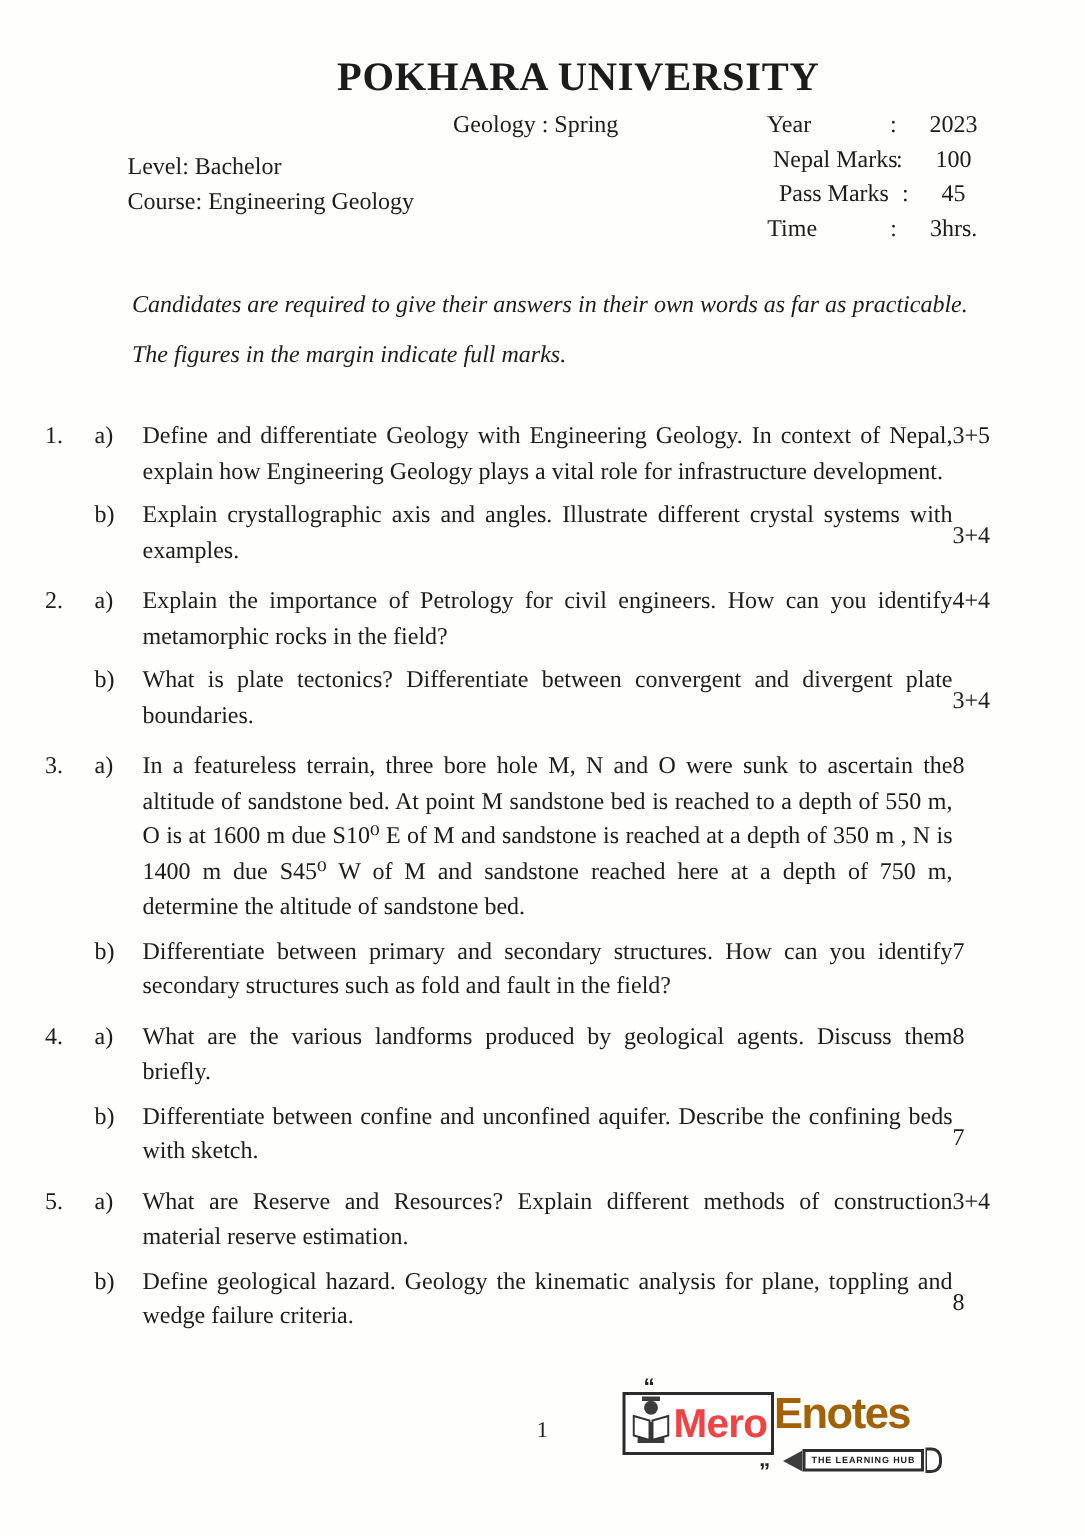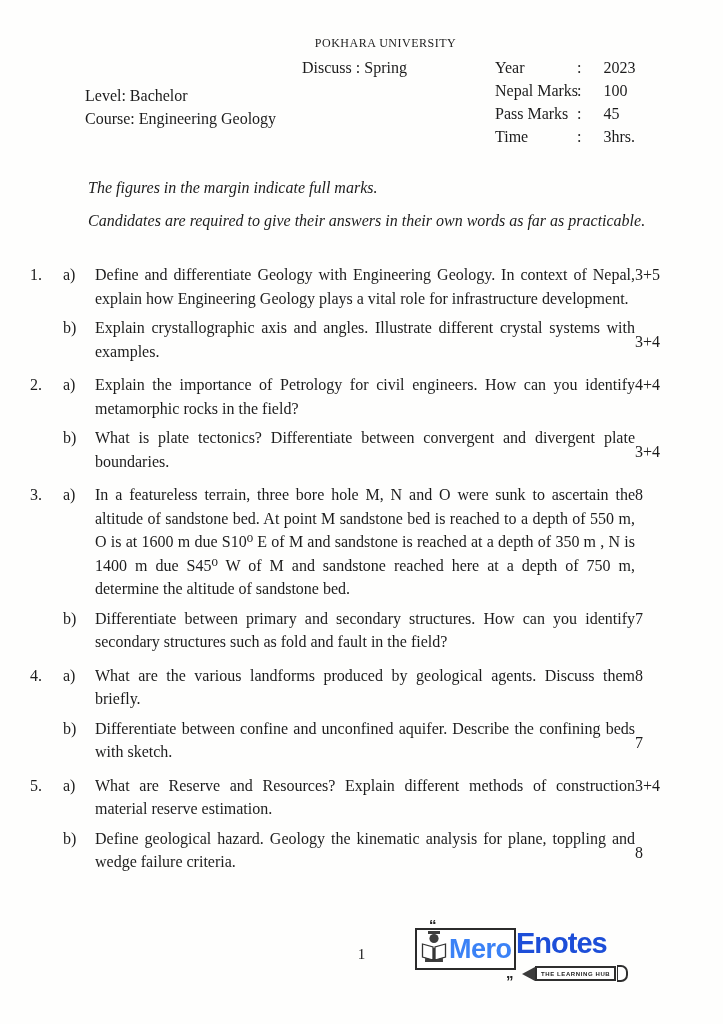--- a/index.html
+++ b/index.html
@@ -3,30 +3,30 @@
 <meta charset="utf-8">
 <style>
   html,body { margin:0; padding:0; background:#ffffff; }
   .page {
     position:relative; width:723px; height:1024px; margin:0 auto;
     background:#fefefd; color:#1c1c1c; overflow:hidden;
     font-family:"Liberation Serif", "DejaVu Serif", serif;
   }
   
   .title {
-    margin-top:36px; text-align:center; font-weight:normal;
-    font-size:12px; letter-spacing:0.5px;padding-left:48px;
+    margin-top:36px; text-align:center; font-weight:bold;
+    font-size:27px; letter-spacing:0.5px;padding-left:48px;
   }
   
   .exam-header { display:flex; margin:5px 55px 0 85px; font-size:16px; line-height:23px; }
   .hcol-left  { width:217px;margin-top:28px; }
   .hcol-mid   { width:193px; }
   .hcol-right { flex:1; }
   .hrow { white-space:nowrap; }
-  .hrow-right { display:flex; }
+  .hrow-right { display:flex;justify-content:center; }
   .hlabel { display:inline-block; width:82px; }
   .hsep { display:inline-block; }
   .hval { margin-left:22px; }
   
   .instructions { margin:27px 75px 0 88px; font-size:16px; line-height:25px; font-style:italic; }
   .instr-p { margin:0 0 8px 0; }
   .instr-bold { font-weight:bold; }
   
   .questions { margin:30px 28px 0 30px; font-size:16px; line-height:23.5px; }
   .question { margin-top:10px; }
@@ -41,21 +41,21 @@
   
   .footer { position:absolute; left:0; top:930px; width:100%; height:80px; }
   .pageno { position:absolute; left:0; top:16px; width:100%; text-align:center; font-size:15px; }
   .logo { position:absolute; left:410px; top:-14px; width:240px; height:78px;
           font-family:"Liberation Sans", "DejaVu Sans", sans-serif; }
   .logo-box { position:absolute; left:5px; top:12px; width:101px; height:42px;
               border:2px solid #2b2b2b; background:#ffffff;
               display:flex; align-items:center; padding-left:2px; box-sizing:border-box; }
   .logo-mero { font-size:27px; font-weight:bold; letter-spacing:-0.5px; }
   .logo-enotes { position:absolute; left:106px; top:11px; font-size:29px; font-weight:bold;
-                 color:#1d4ed8; letter-spacing:-1px; }
+                 color:#a16207; letter-spacing:-1px; }
   .quote-open { position:absolute; left:19px; top:0px; font-size:15px; font-weight:bold; color:#222; }
   .quote-close { position:absolute; left:96px; top:48px; font-size:15px; font-weight:bold; color:#222; }
   .pencil { position:absolute; left:112px; top:49px; display:flex; align-items:center; }
   .pencil-tip { width:0; height:0; border-top:7px solid transparent; border-bottom:7px solid transparent;
                 border-right:13px solid #3c3c3c; }
   .pencil-body { border:2px solid #2f2f2f; background:#ffffff; height:11px; display:flex; align-items:center;
                  padding:0 4px; font-size:6px; font-weight:bold; letter-spacing:0.6px; color:#1a1a1a;
                  white-space:nowrap; }
   .pencil-eraser { width:8px; height:13px; border:2px solid #2f2f2f; border-left:1px solid #2f2f2f;
                    border-radius:0 7px 7px 0; margin-left:1px; background:#fff; }
@@ -66,21 +66,21 @@
 <div class="page">
 
   <div class="title">POKHARA UNIVERSITY</div>
 
   <div class="exam-header">
     <div class="hcol-left">
       <div class="hrow">Level:  Bachelor</div>
       <div class="hrow">Course: Engineering Geology</div>
     </div>
     <div class="hcol-mid">
-      <div class="hrow">Discuss : Spring</div>
+      <div class="hrow">Geology : Spring</div>
     </div>
     <div class="hcol-right">
       <div class="hrow hrow-right">
         <span class="hlabel">Year</span>
           <span class="hsep">:</span>
           <span class="hval">2023</span>
       </div>
       <div class="hrow hrow-right">
         <span class="hlabel">Nepal Marks</span>
           <span class="hsep">:</span>
@@ -93,22 +93,22 @@
       </div>
       <div class="hrow hrow-right">
         <span class="hlabel">Time</span>
           <span class="hsep">:</span>
           <span class="hval">3hrs.</span>
       </div>
     </div>
   </div>
 
   <div class="instructions">
+    <p class="instr-p">Candidates are required to give their answers in their own words as far as practicable.</p>
     <p class="instr-p">The figures in the margin indicate full marks.</p>
-    <p class="instr-p">Candidates are required to give their answers in their own words as far as practicable.</p>
   </div>
 
   <div class="questions">
 
     <div class="question">
       <div class="qrow">
         <div class="qnum">1.</div>
         <div class="qletter">a)</div>
         <div class="qtext">Define and differentiate Geology with Engineering Geology. In context of Nepal, explain how Engineering Geology plays a vital role for infrastructure development.</div>
         <div class="qmarks">3+5</div>
@@ -191,21 +191,21 @@
       <div class="logo-box">
         <span>
           <svg width="30" height="36" viewBox="0 0 30 36" aria-hidden="true">
             <rect x="9" y="2" width="12" height="3" fill="#3c3c3c"></rect>
             <circle cx="15" cy="9.5" r="4.6" fill="#3c3c3c"></circle>
             <path d="M6 33 Q6 19 15 19 Q24 19 24 33 Z" fill="#3c3c3c"></path>
             <path d="M3.5 15 L14 18 L14 31 L3.5 28 Z" fill="#ffffff" stroke="#333" stroke-width="1.3"></path>
             <path d="M26.5 15 L16 18 L16 31 L26.5 28 Z" fill="#ffffff" stroke="#333" stroke-width="1.3"></path>
           </svg>
         </span>
-        <span class="logo-mero" style="color:#3b82f6">Mero</span>
+        <span class="logo-mero" style="color:#ef4444">Mero</span>
       </div>
       <span class="logo-enotes">Enotes</span>
       <span class="quote-close">„</span>
       <div class="pencil">
         <div class="pencil-tip"></div>
         <div class="pencil-body">THE LEARNING HUB</div>
         <div class="pencil-eraser"></div>
       </div>
     </div>
   </div>

